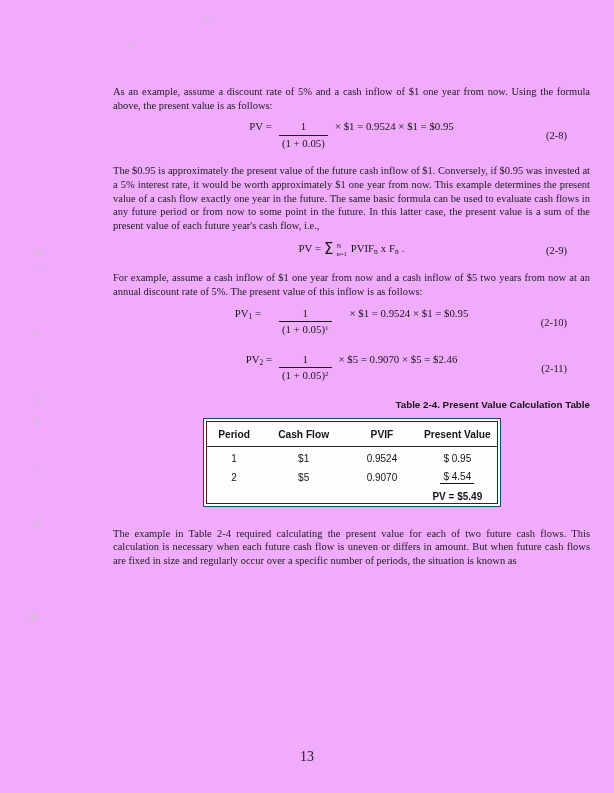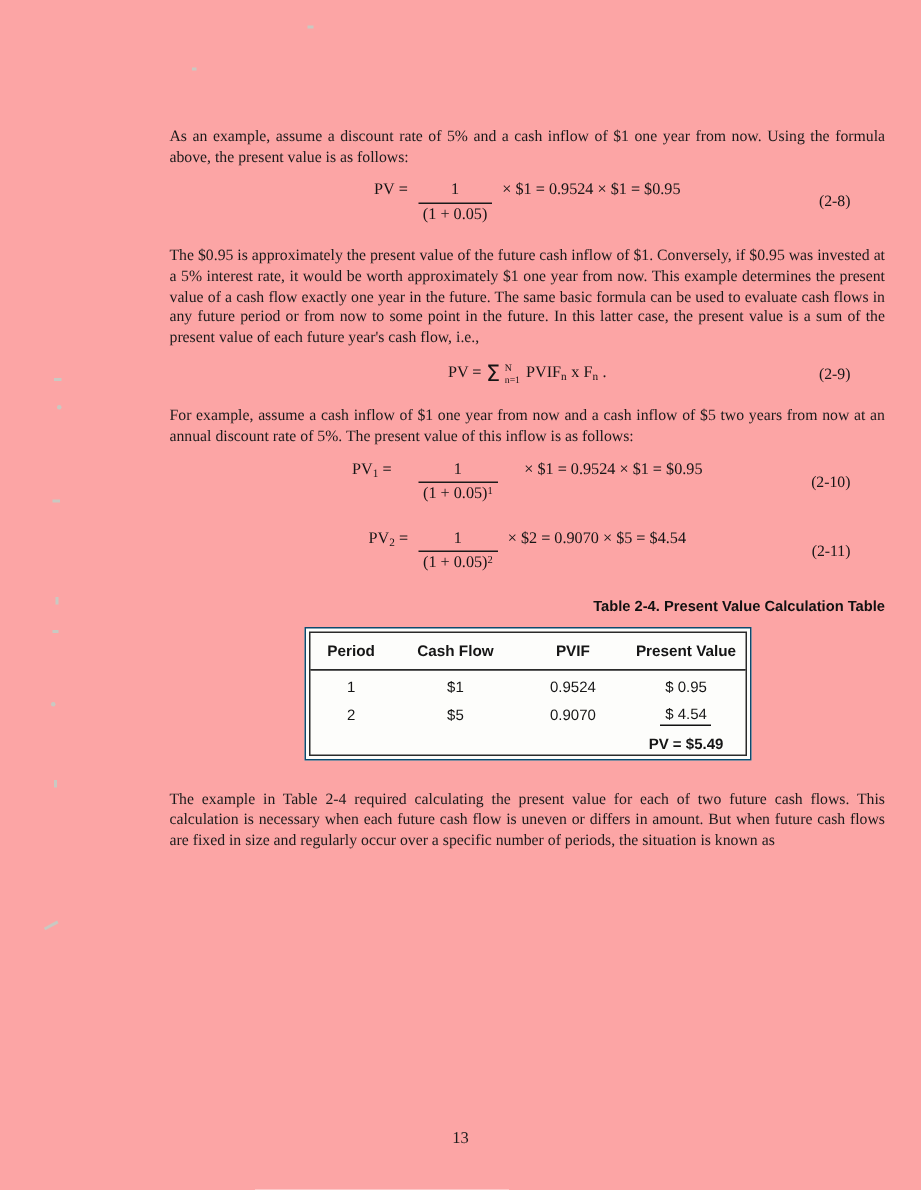--- a/index.html
+++ b/index.html
@@ -1,21 +1,21 @@
 <!DOCTYPE html>
 <html><head>
 <meta charset="utf-8">
 <style>
   * { margin:0; padding:0; box-sizing:border-box; }
   html,body { background:#ffffff; }
   body {
     width:614px; height:793px; position:relative; overflow:hidden;
     font-family:"Liberation Serif", serif; color:#1c1c1c;
   }
-  .page { position:absolute; inset:0; background:#fca5a5; }
+  .page { position:absolute; inset:0; background:#f0abfc; }
   .content { position:absolute; left:113px; top:85px; width:477px; }
 
   p.body-text {
     font-size:10.5px; line-height:1.3; text-align:justify; color:#1b1b1b;
   }
   .p1 { margin-bottom:8px; }
   .p2 { margin-bottom:10px; }
   .p3 { margin-bottom:8px; }
   .p4 { margin-bottom:12px; }
 
@@ -58,21 +58,21 @@
     font-weight:bold; font-size:10.2px; text-align:center;
     padding:7px 4px 6px; border-bottom:1.5px solid #2a2a2a;
   }
   .pv-table td { text-align:center; padding:6px 4px 1px; }
   .c-period { width:19%; } .c-cash { width:29%; } .c-pvif { width:25%; } .c-pv { width:27%; }
   .sum-underline { display:inline-block; border-bottom:1.3px solid #111; padding:0 3px 1px; }
   .total-cell { padding-top:3px; padding-bottom:6px;font-weight:bold; }
 
   .page-number {
     position:absolute; bottom:28px; left:0; width:100%;
-    text-align:center; font-size:11px; color:#1b1b1b;
+    text-align:center; font-size:14px; color:#1b1b1b;
   }
 
   .scan-artifacts i { position:absolute; display:block; background:#c9c9c2; }
   .a1 { left:205px; top:17px;  width:4px; height:1.5px; }
   .a2 { left:128px; top:45px;  width:3px; height:1.5px; }
   .a3 { left:36px;  top:252px; width:5px; height:1.5px; }
   .a4 { left:38px;  top:270px; width:3px; height:3px; border-radius:50%; }
   .a5 { left:35px;  top:333px; width:5px; height:1.5px; }
   .a6 { left:37px;  top:398px; width:2px; height:5px; }
   .a7 { left:35px;  top:420px; width:4px; height:1.5px; }
@@ -138,21 +138,21 @@
       <span class="eq-part">× $1 = 0.9524 × $1 = $0.95</span>
       <span class="eq-label">(2-10)</span>
     </div>
 
     <div class="equation eq11">
       <span class="eq-part"><span>PV</span><sub>2</sub> <span>=</span></span>
       <span class="frac">
         <span class="num">1</span>
         <span class="den"><span>(1 + 0.05)</span><sup class="den-sup">2</sup></span>
       </span>
-      <span class="eq-part">× $2 = 0.9070 × $5 = $4.54</span>
+      <span class="eq-part">× $5 = 0.9070 × $5 = $2.46</span>
       <span class="eq-label">(2-11)</span>
     </div>
 
 
     <div class="table-title">Table 2-4.  Present Value Calculation Table</div>
 
     <div class="pv-table-outer">
       <div class="pv-table-inner">
         <table class="pv-table">
           <thead>

